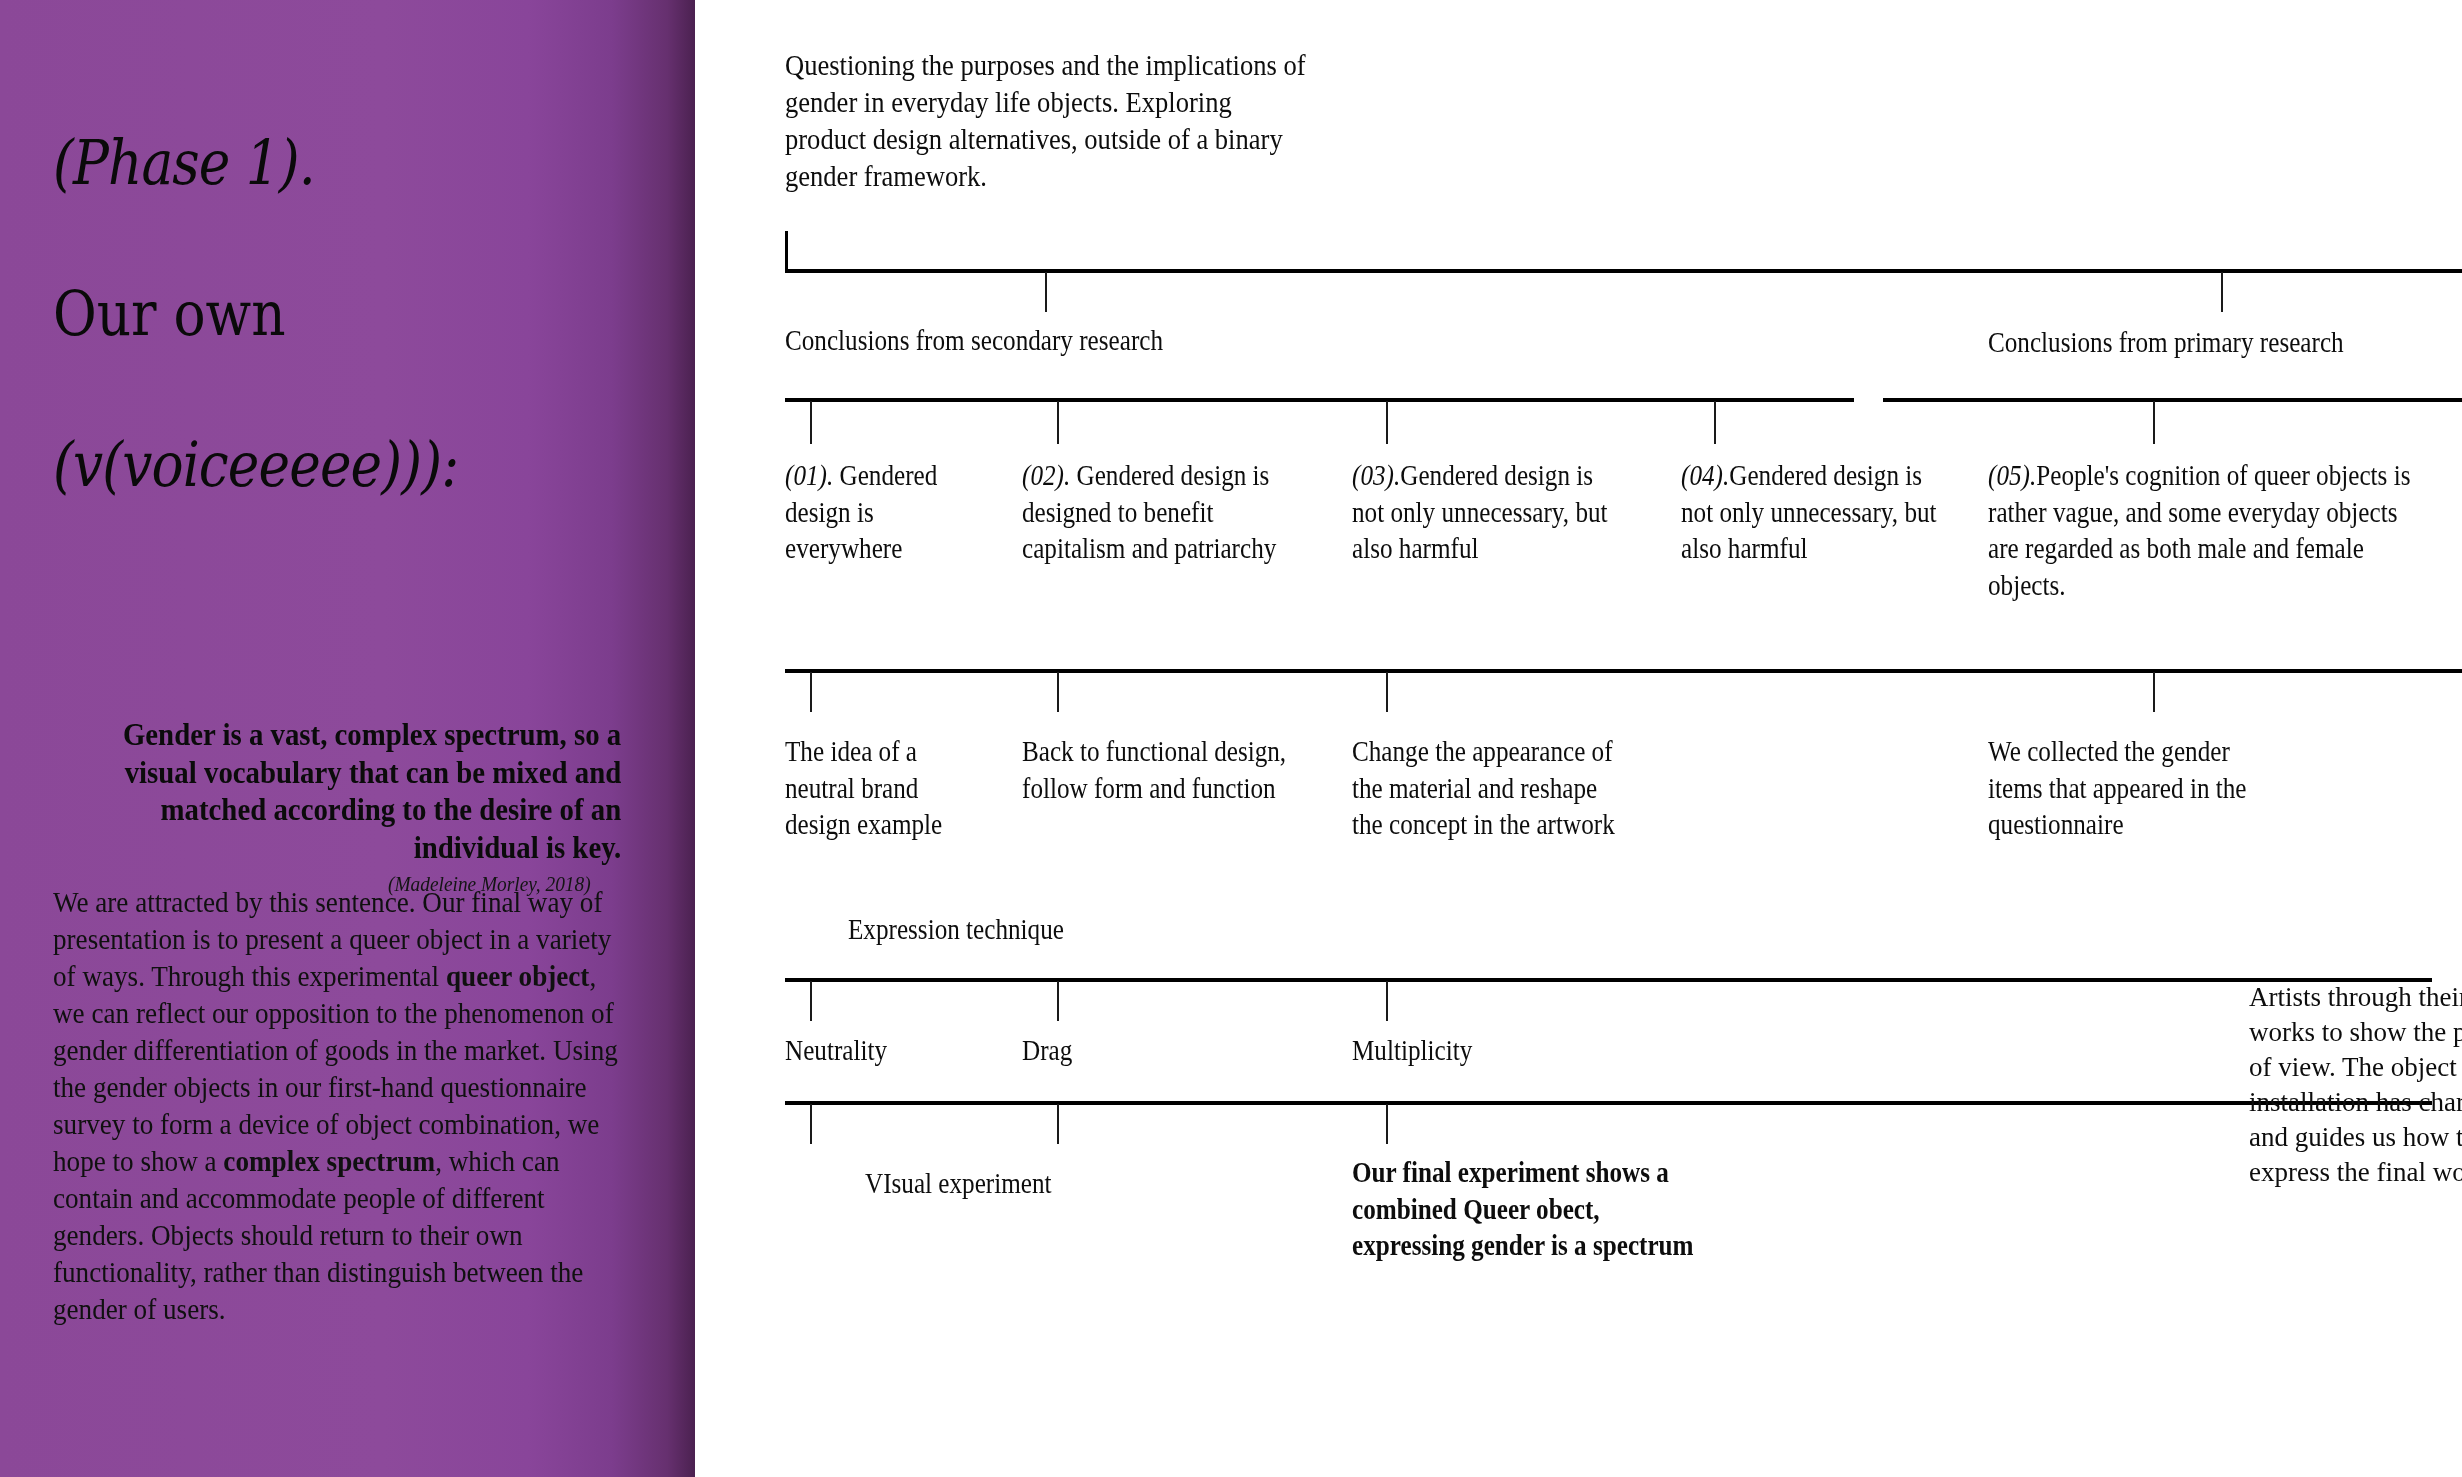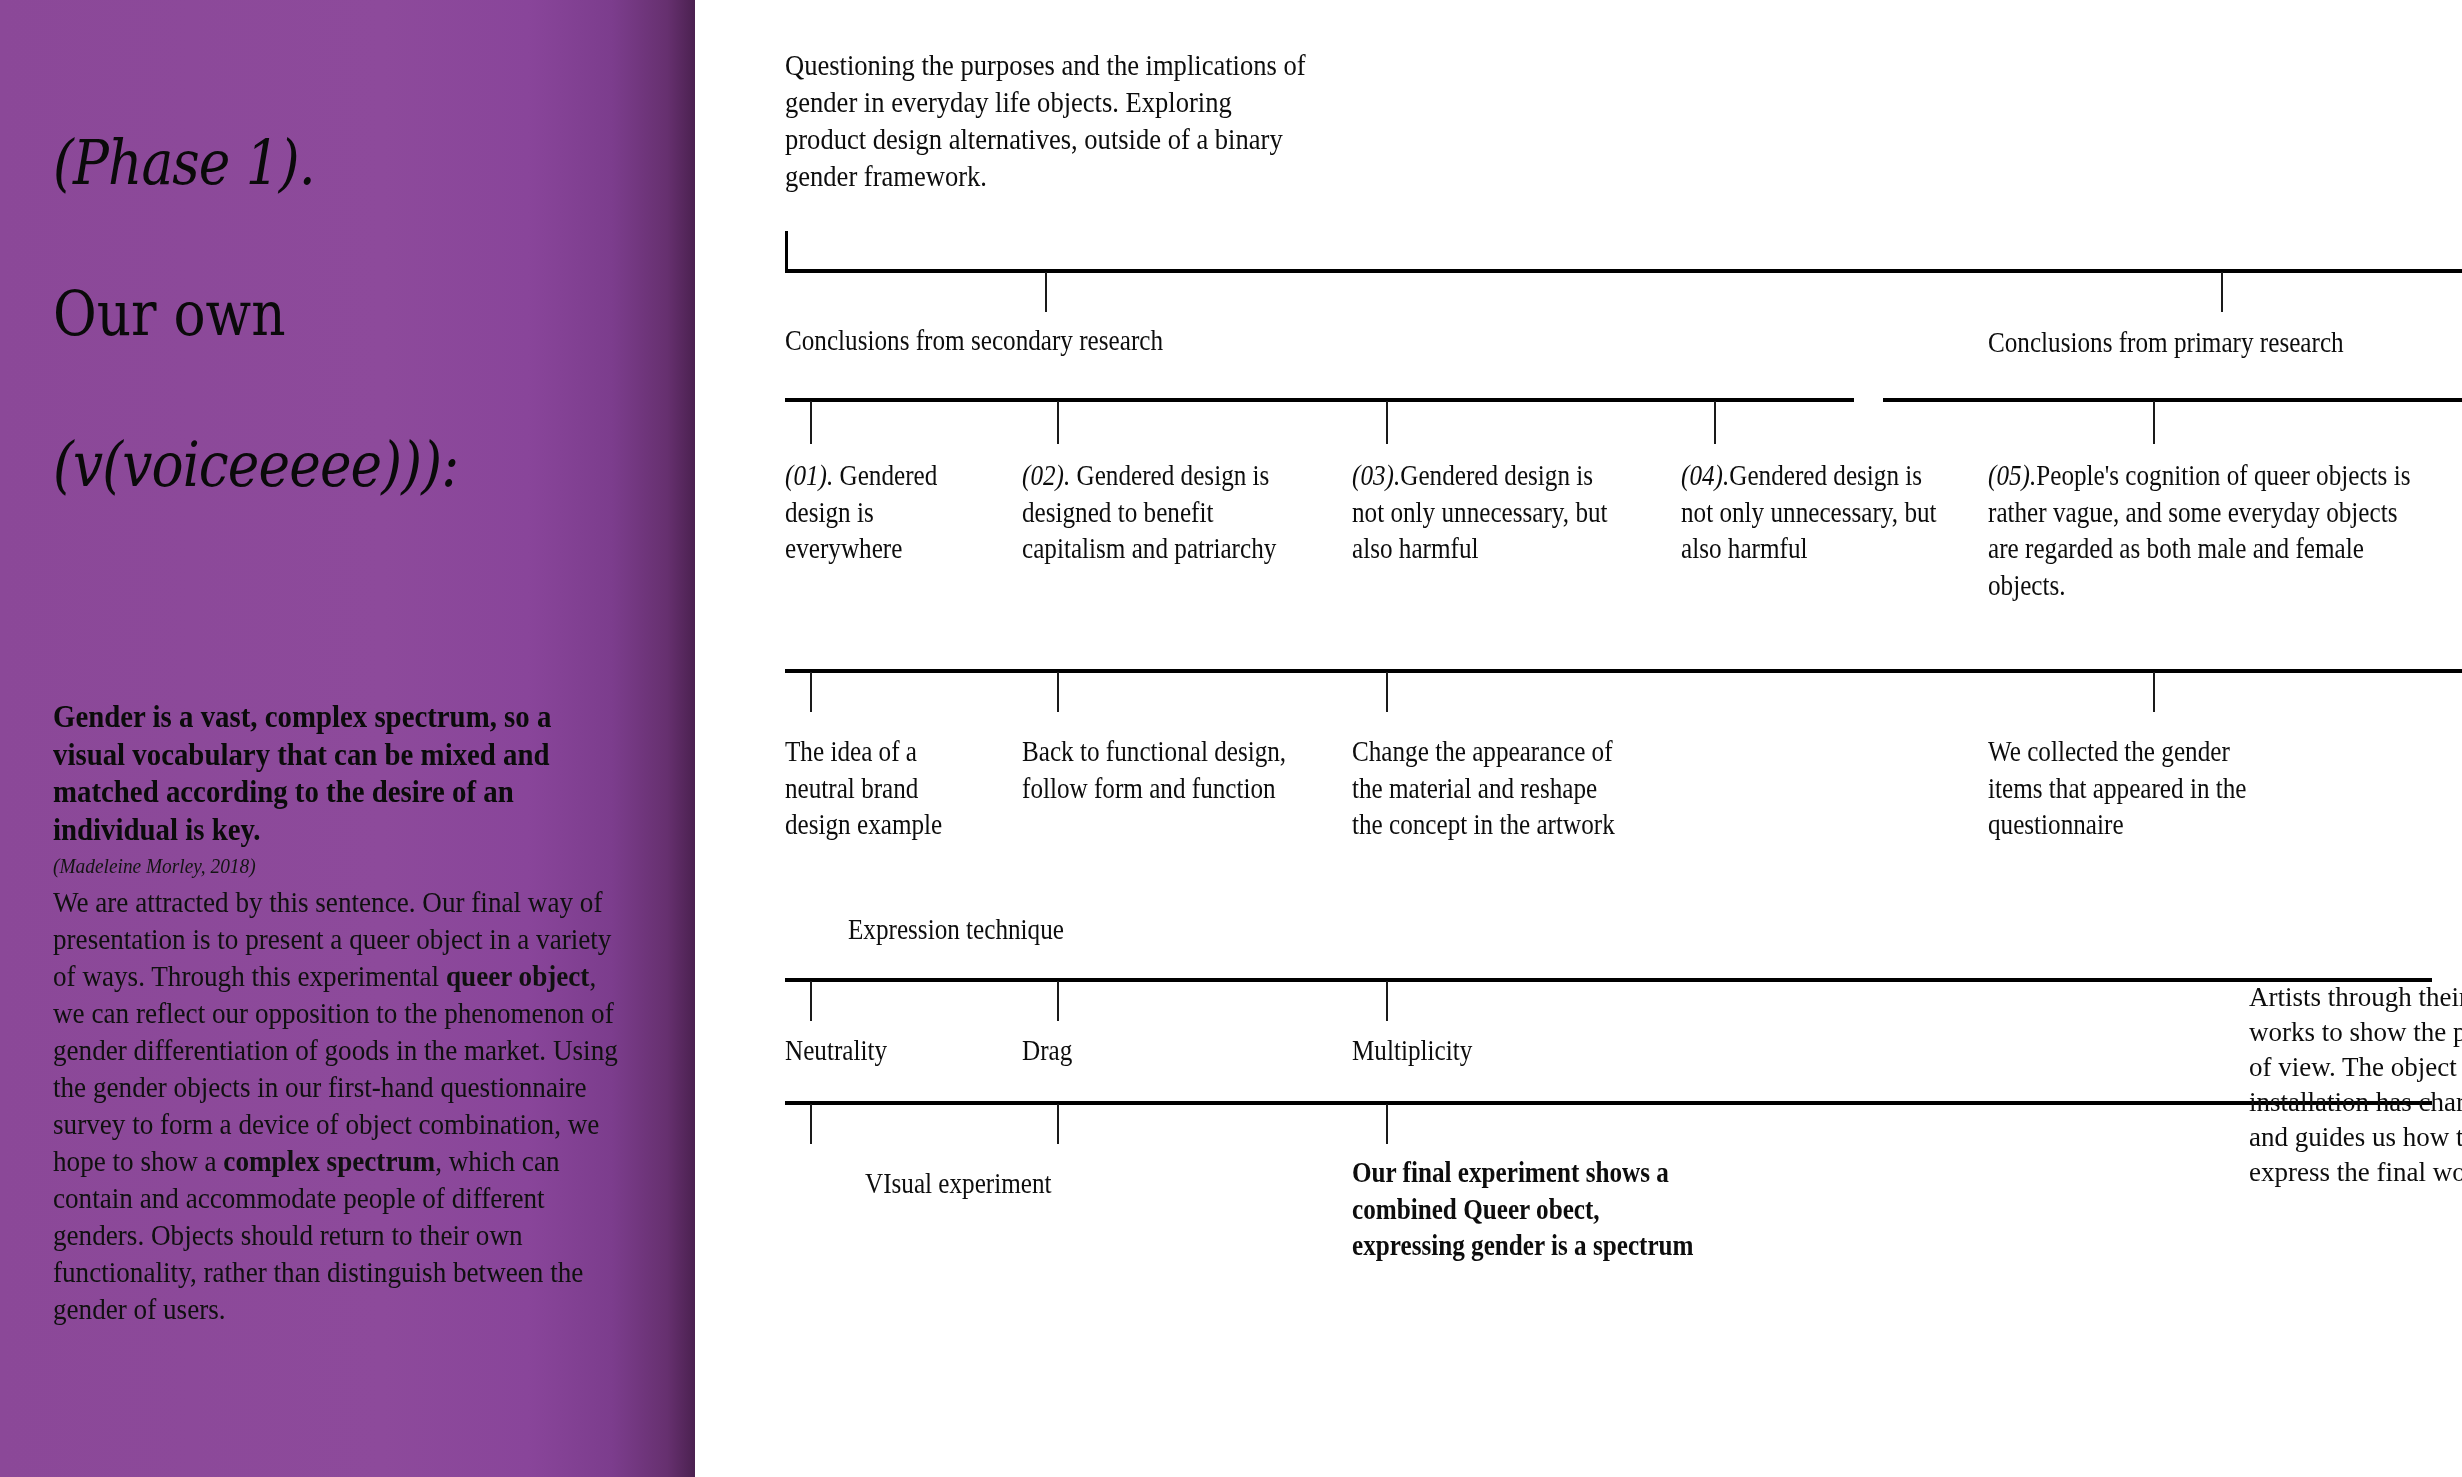--- a/index.html
+++ b/index.html
@@ -37,21 +37,21 @@
     font-weight:400;
     transform:scaleX(0.86);
     transform-origin:left top;
     white-space:pre-line;
   }
   #phase-title .ttl-line{display:block;}
   #phase-title .ttl-line.ln2{font-style:normal;letter-spacing:0px;}
   #phase-title .ttl-line.ln3{font-style:italic;}
 
   #quote-block{
-    position:absolute;left:53px;top:698px;width:611px;
+    position:absolute;left:53px;top:716px;width:611px;text-align:right;
   }
   #quote-text{
     font-family:"Liberation Serif", serif;
     font-weight:bold;
     font-size:31px;
     line-height:1.21;
     color:#0b0b0b;
     transform:scaleX(0.93);
     transform-origin:left top;
   }

